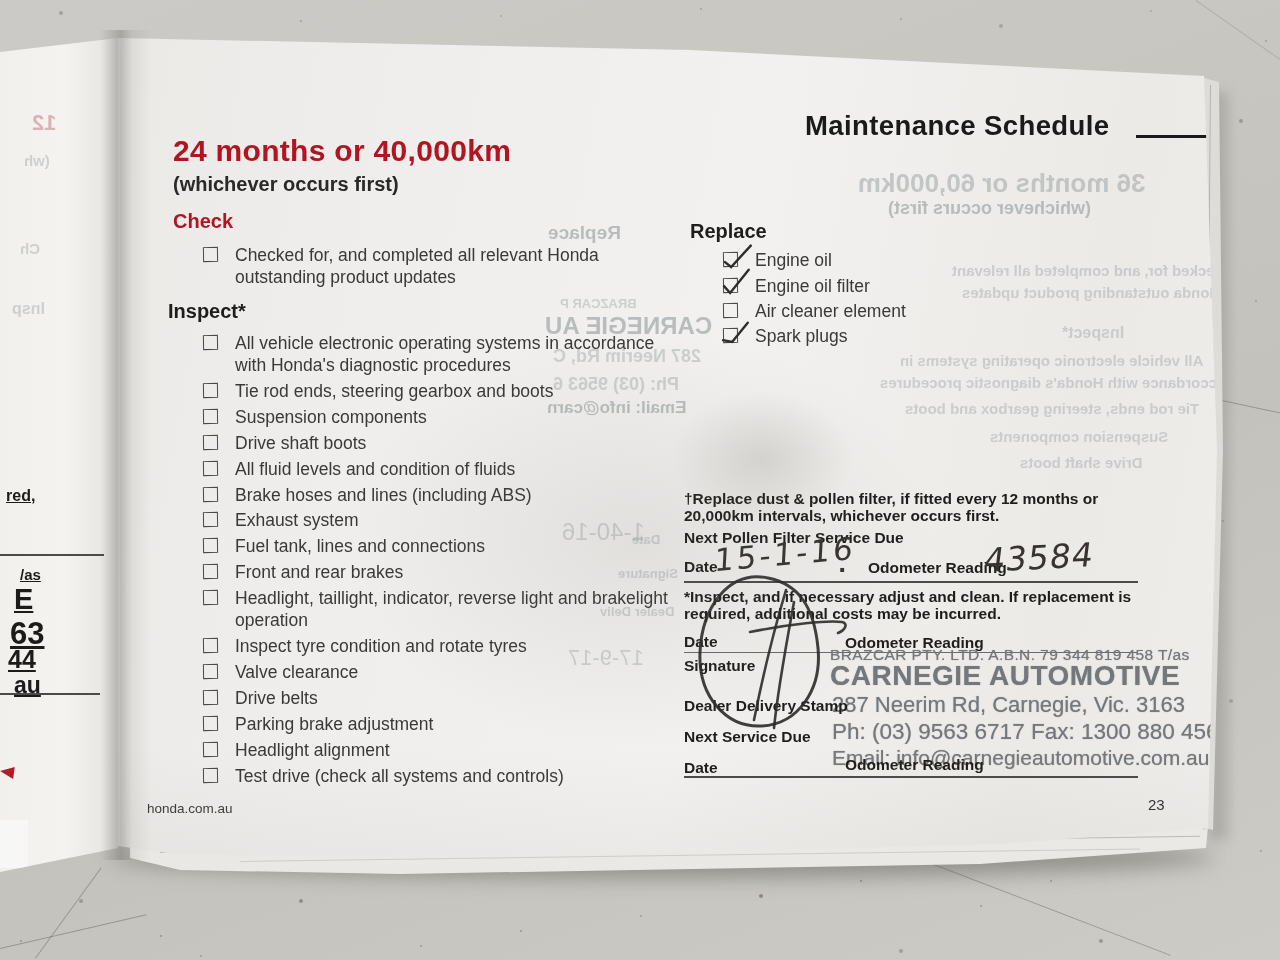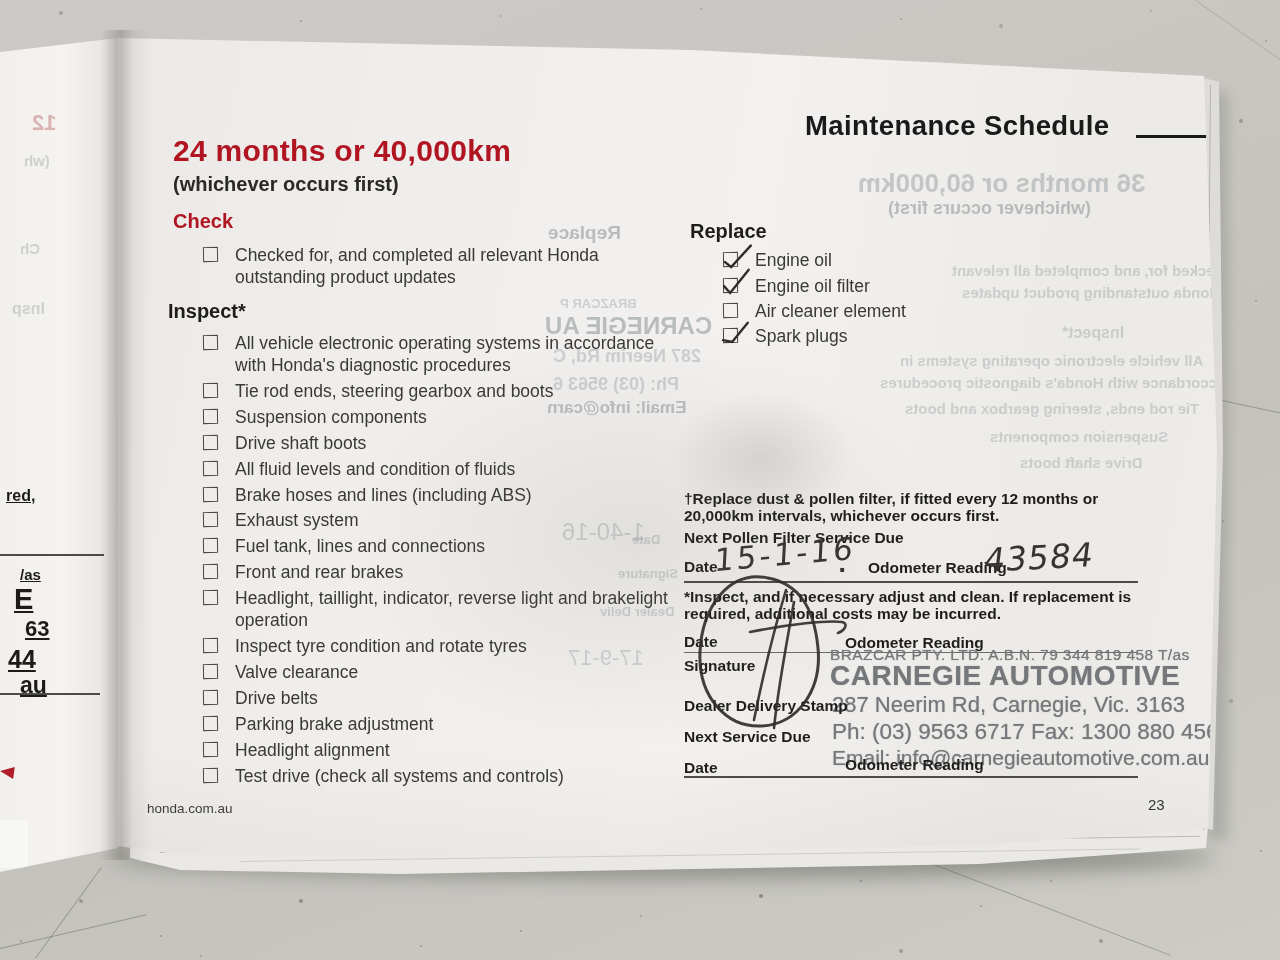--- a/index.html
+++ b/index.html
@@ -84,23 +84,23 @@
 
   <div class="left-strip">
     <div class="ghost" style="left:32px;top:110px;font-size:22px;color:rgba(176,60,68,.35);">12</div>
     <div class="ghost light" style="left:24px;top:152px;font-size:15px;">(wh</div>
     <div class="ghost light" style="left:20px;top:240px;font-size:15px;">Ch</div>
     <div class="ghost light" style="left:12px;top:300px;font-size:16px;">Insp</div>
     <div class="edgefrag" style="left:6px;top:487px;font-size:16px;">red,</div>
     <div class="rule" style="left:0;top:554px;width:104px;"></div>
     <div class="edgefrag" style="left:20px;top:566px;font-size:15px;">/as</div>
     <div class="edgefrag" style="left:14px;top:583px;font-size:29px;">E</div>
-    <div class="edgefrag" style="left:10px;top:616px;font-size:22px;margin-left:15px;">63</div>
+    <div class="edgefrag" style="left:10px;top:616px;font-size:31px;">63</div>
     <div class="edgefrag" style="left:8px;top:645px;font-size:25px;">44</div>
-    <div class="edgefrag" style="left:20px;top:672px;font-size:23px;">au</div>
+    <div class="edgefrag" style="left:14px;top:672px;font-size:23px;">au</div>
     <div class="rule" style="left:0;top:693px;width:100px;"></div>
     <div class="redarrow" style="left:0;top:766px;"></div>
     <div class="abs" style="left:0;top:820px;width:28px;height:48px;background:rgba(252,252,250,.6);"></div>
   </div>
 
   <div class="stack-bottom"></div>
   <div class="stack-right"></div>
   <div class="hairline" style="left:160px;top:852px;width:1040px;height:1px;transform:rotate(-0.9deg);"></div>
   <div class="hairline" style="left:240px;top:861px;width:900px;height:1px;transform:rotate(-0.8deg);opacity:.6;"></div>
   <div class="hairline" style="left:1210px;top:85px;width:1px;height:745px;transform:rotate(.5deg);"></div>

